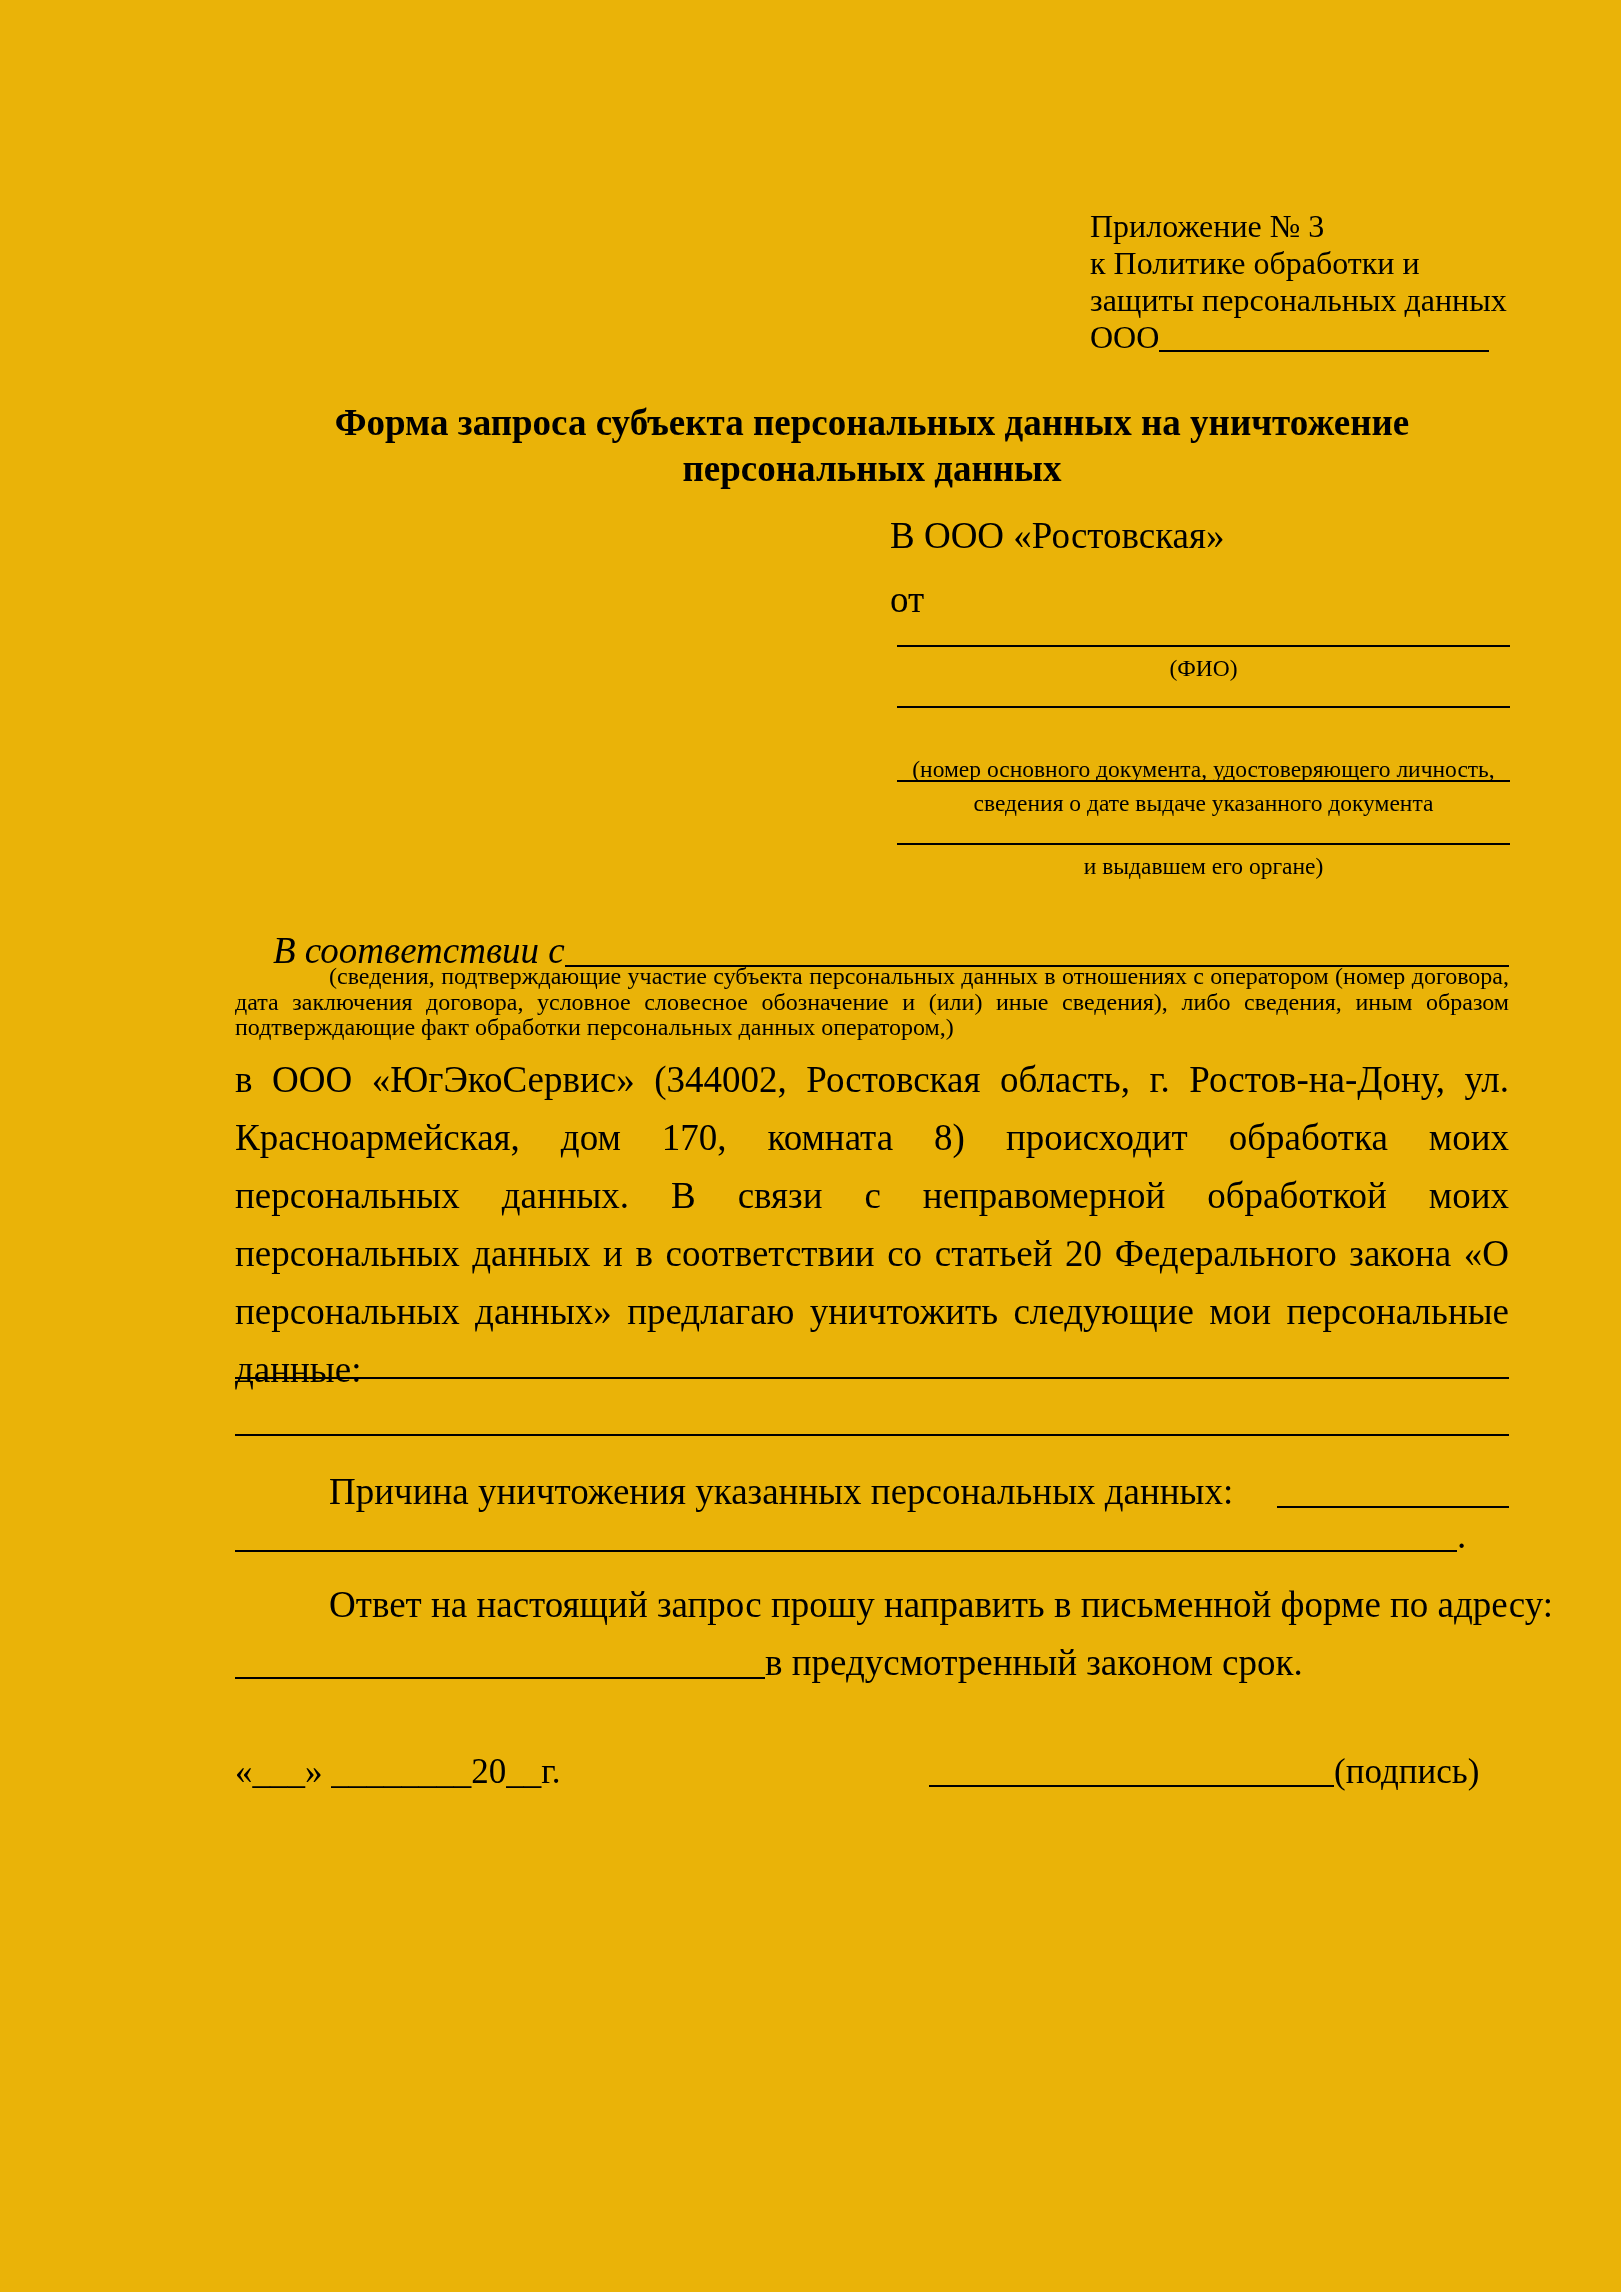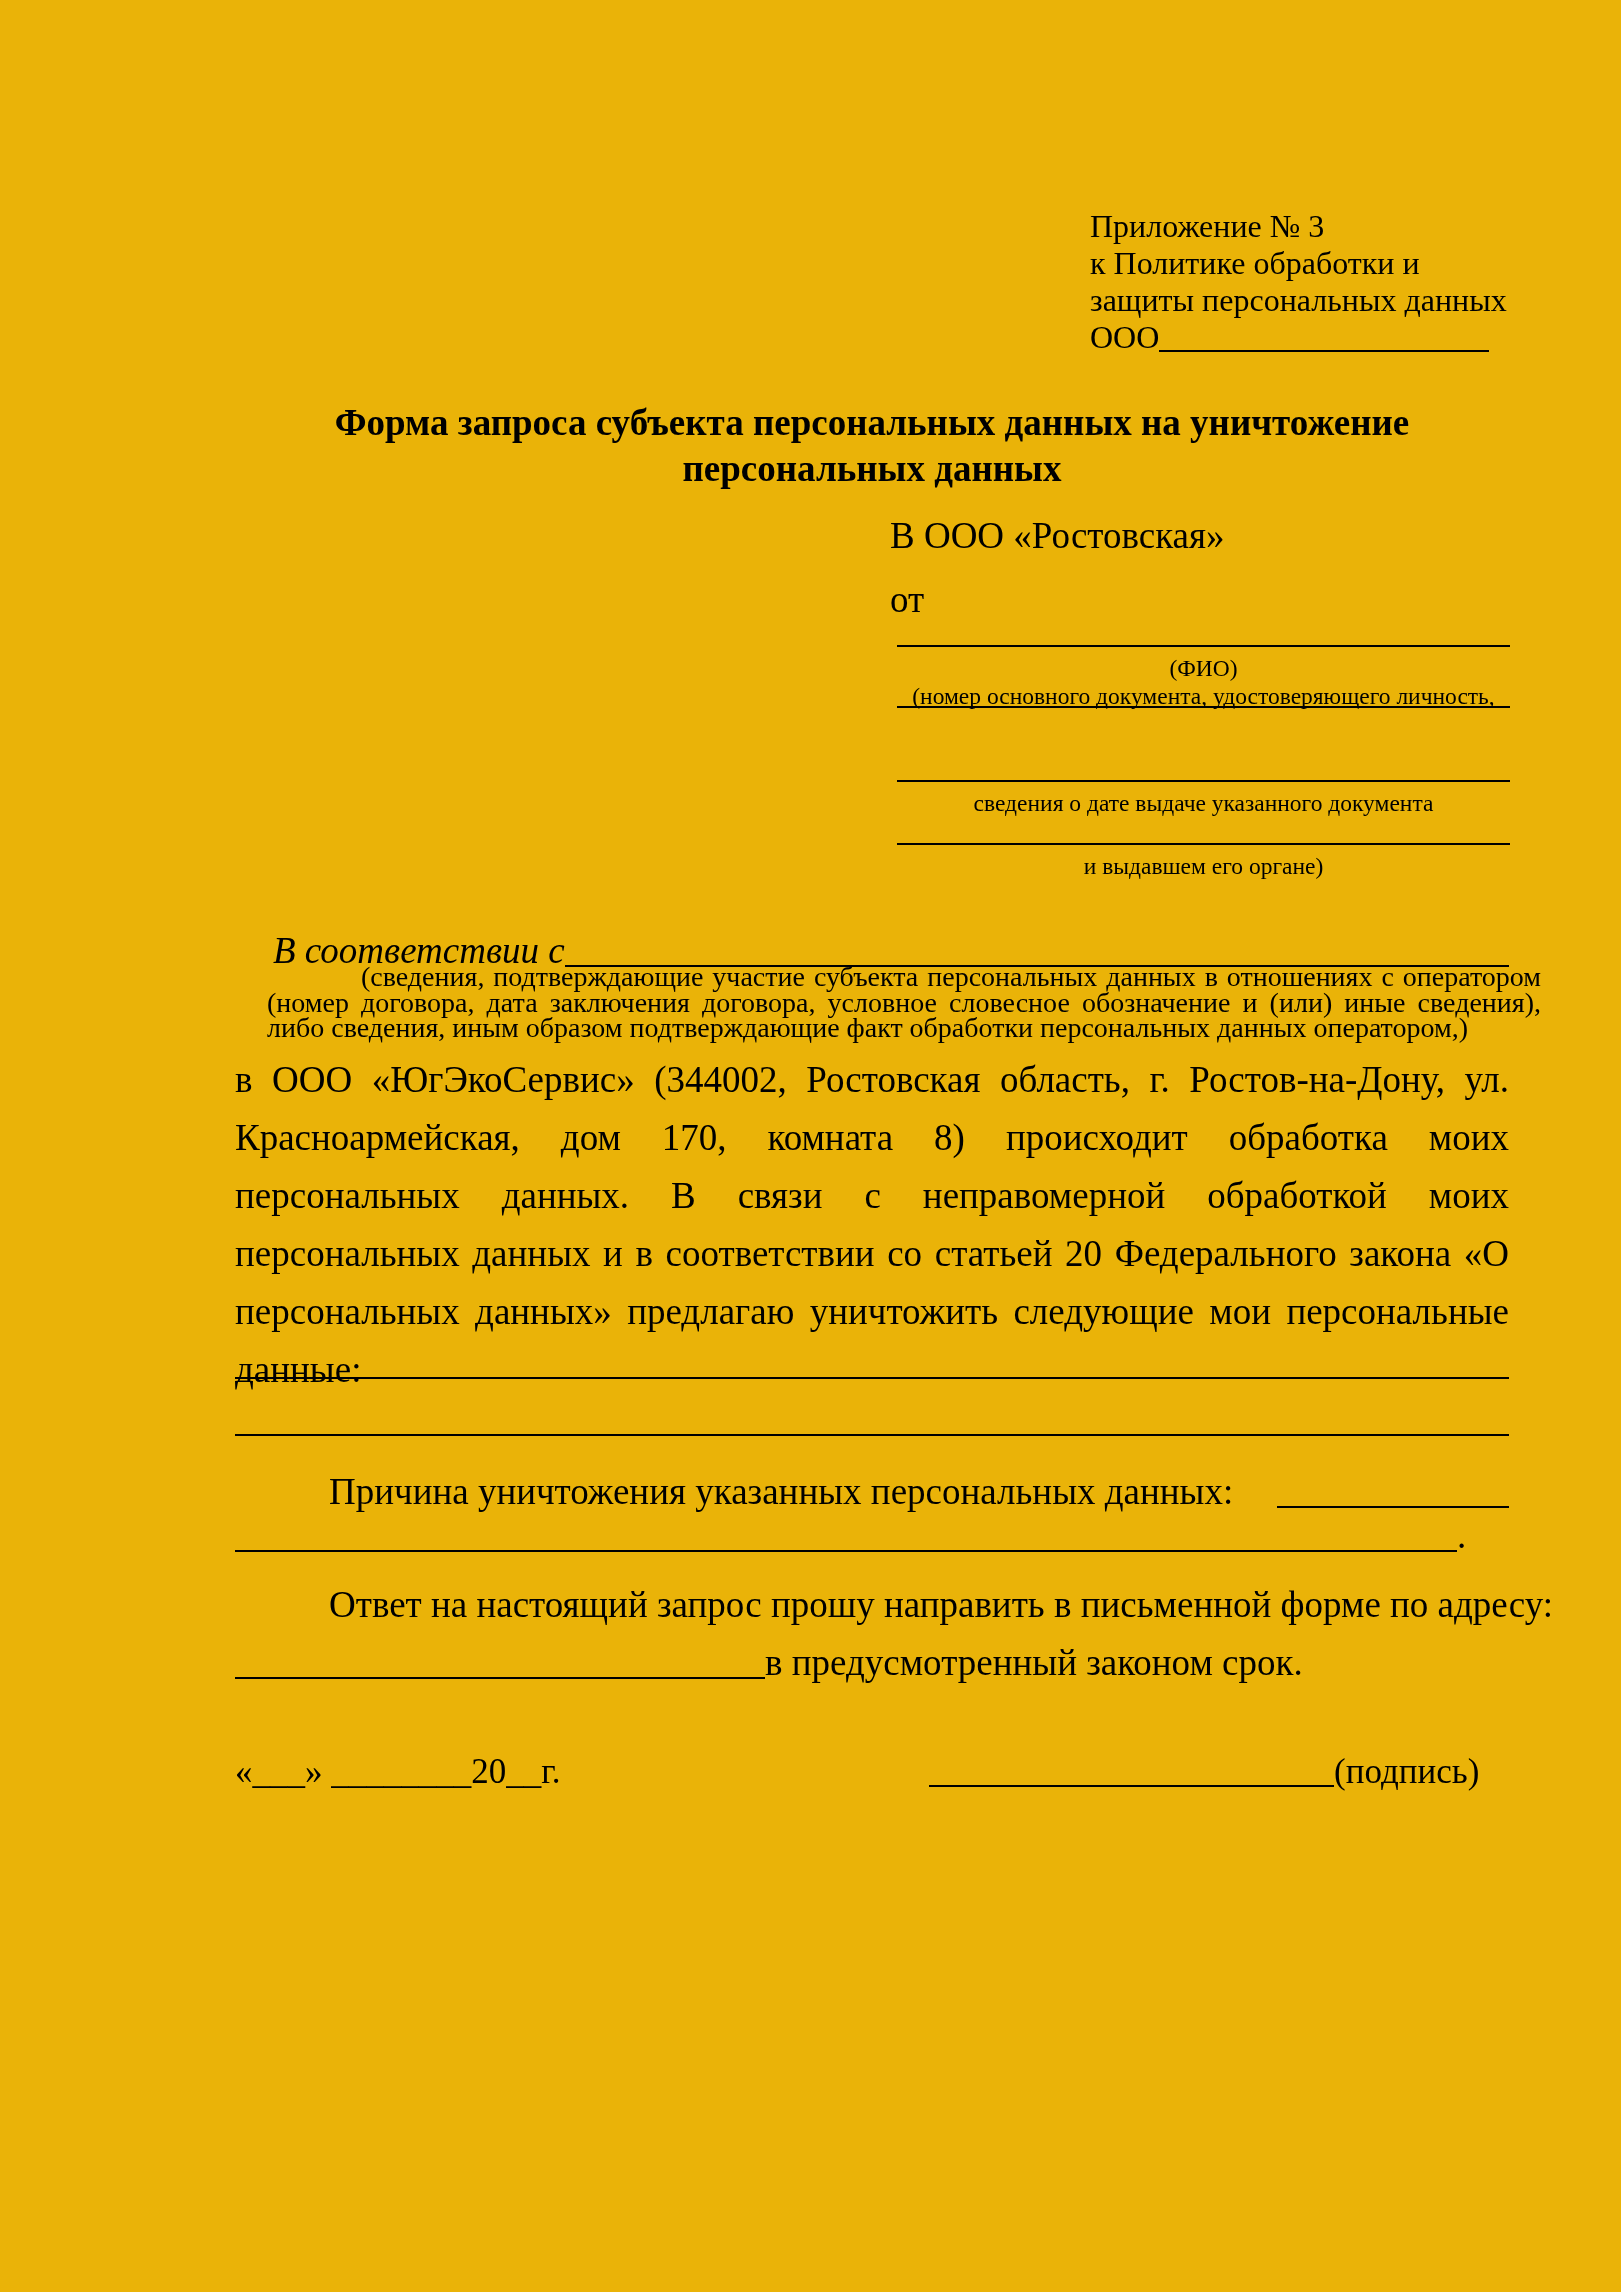--- a/index.html
+++ b/index.html
@@ -30,22 +30,22 @@
   
   .to-line{left:890px;top:514px;font-size:37px;line-height:43px;white-space:nowrap;}
   .from-line{left:890px;top:578px;font-size:37px;line-height:43px;}
   .addr-line{left:897px;width:613px;height:0;border-bottom:2.9px solid #000;}
   .addr-cap{left:897px;width:613px;text-align:center;font-size:23.5px;line-height:27.4px;}
 
   
   .accordance{left:235px;top:929px;width:1274px;display:flex;align-items:baseline;
               font-size:37px;line-height:43px;}
   .accordance .lead{margin-left:38px;white-space:nowrap;font-style:italic;}
-  .fineprint{left:235px;top:964px;width:1274px;font-size:28px;line-height:25.5px;
-             text-align:justify;text-indent:94px;margin-left:32px;}
+  .fineprint{left:235px;top:964px;width:1274px;font-size:24px;line-height:25.5px;
+             text-align:justify;text-indent:94px;}
 
   
   .bodytext{left:235px;top:1051px;width:1274px;font-size:37px;line-height:58px;
             text-align:justify;}
 
   .blank-line{left:235px;width:1274px;height:0;border-bottom:2.9px solid #000;}
 
   
   .reason-line{left:235px;top:1470px;width:1274px;display:flex;align-items:baseline;
                font-size:37px;line-height:43px;gap:44px;}
@@ -84,21 +84,21 @@
 
   <div class="abs title">Форма запроса субъекта персональных данных на уничтожение персональных данных</div>
 
   <div class="abs to-line">В ООО «Ростовская»</div>
   <div class="abs from-line">от</div>
 
   <div class="abs addr-line" style="top:645px;"></div>
   <div class="abs addr-cap" style="top:655px;">(ФИО)</div>
 
   <div class="abs addr-line" style="top:706px;"></div>
-  <div class="abs addr-cap" style="top:683px;">(номер основного документа, удостоверяющего личность,</div>
+  <div class="abs addr-cap" style="top:756px;">(номер основного документа, удостоверяющего личность,</div>
 
   <div class="abs addr-line" style="top:780px;"></div>
   <div class="abs addr-cap" style="top:790px;">сведения о дате выдаче указанного документа</div>
 
   <div class="abs addr-line" style="top:843px;"></div>
   <div class="abs addr-cap" style="top:853px;">и выдавшем его органе)</div>
 
   <div class="abs accordance">
     <span class="lead">В соответствии с</span>
     <span class="fill grow"></span>

